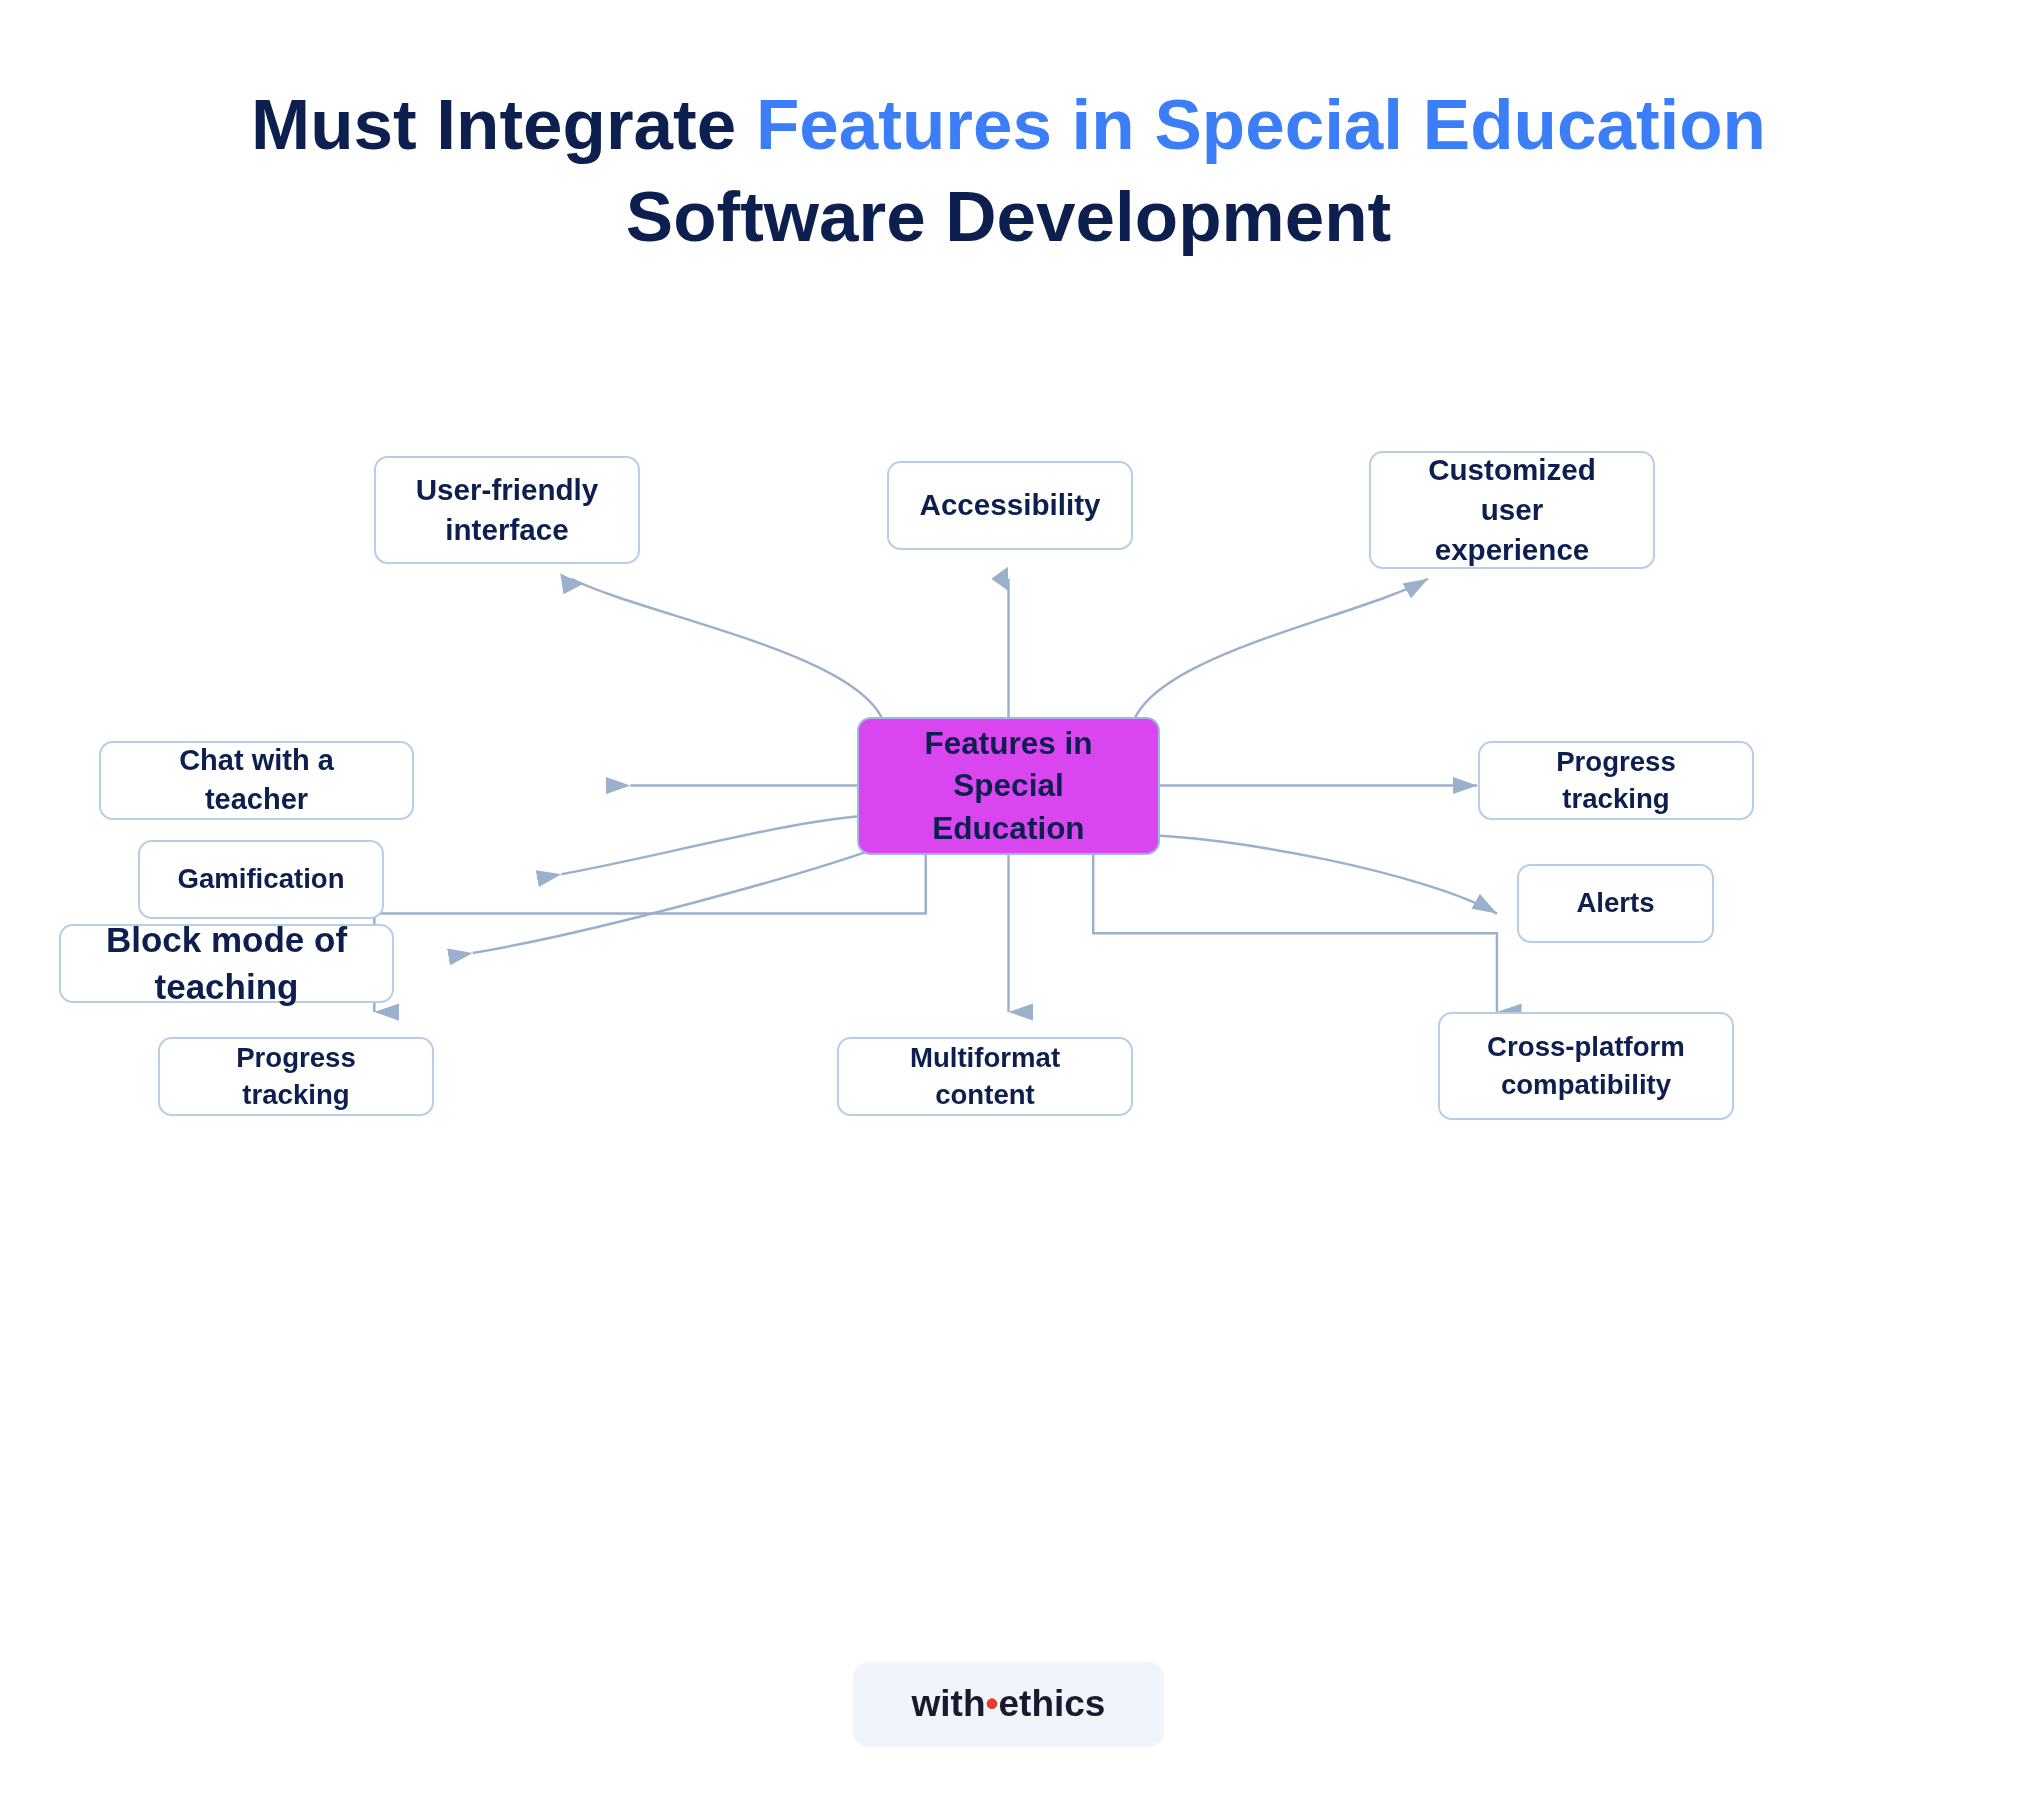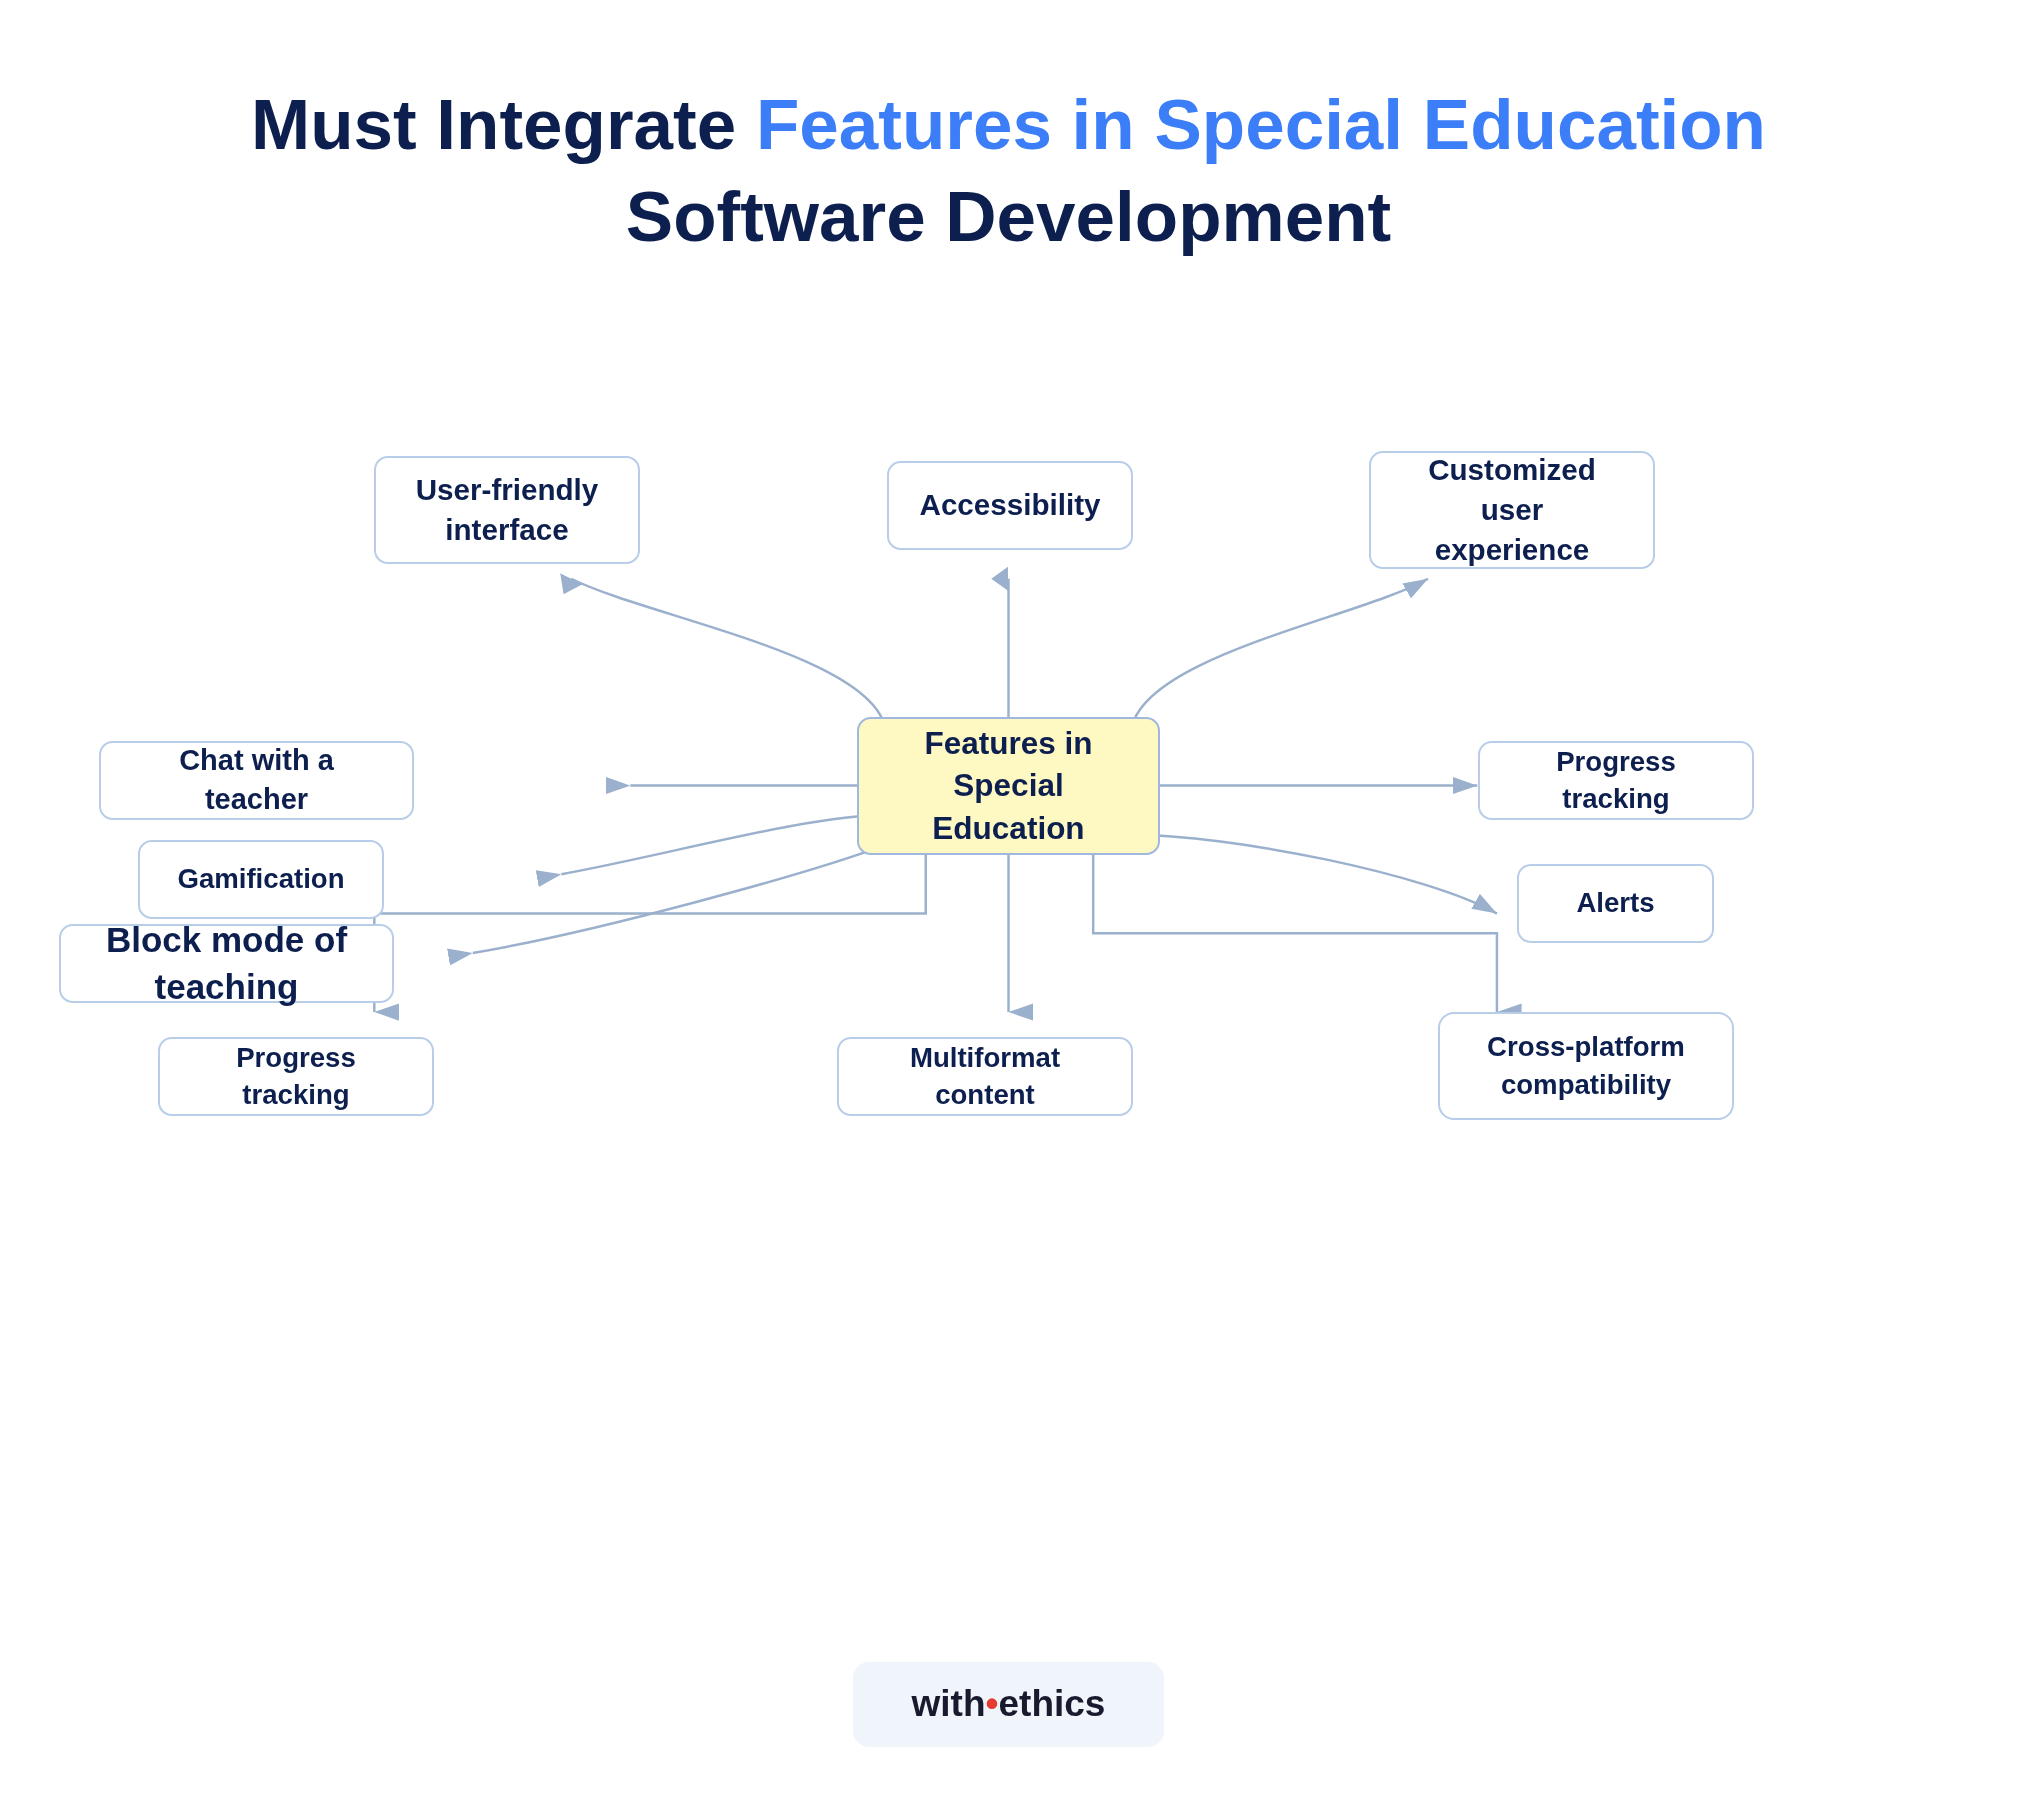--- a/index.html
+++ b/index.html
@@ -70,21 +70,21 @@
       text-align: center;
       font-size: 29.6px;
       font-weight: 600;
       color: #0d1f4e;
       line-height: 1.35;
       padding: 17.7px 23.6px;
     }
 
     
     .node-center {
-      background: #fef9c3;
+      background: #d946ef;
       border-color: #a0b8e0;
       font-size: 33px;
       font-weight: 700;
     }
 
     
     .footer-logo {
       position: absolute;
       bottom: 69px;
       left: 50%;
@@ -192,21 +192,21 @@
     </div>
 
     <div class="node" style="left: 1478px; top: 438px; width: 276px; height: 79px; font-size: 27.6px;">
       Progress tracking
     </div>
 
     <div class="node" style="left: 1517px; top: 561px; width: 197px; height: 79px; font-size: 27.6px; text-align: right;">
       Alerts
     </div>
 
-    <div class="node" style="left: 1438px; top: 709px; width: 296px; height: 108px; font-size: 27.6px; border-radius: 16px;">
+    <div class="node" style="left: 1438px; top: 709px; width: 296px; height: 108px; font-size: 27.6px;">
       Cross-platform<br>compatibility
     </div>
 
   </div>
 
   <div class="footer-logo">
     <span>with</span><span class="dot">•</span><span>ethics</span>
   </div>
 
 </div>

